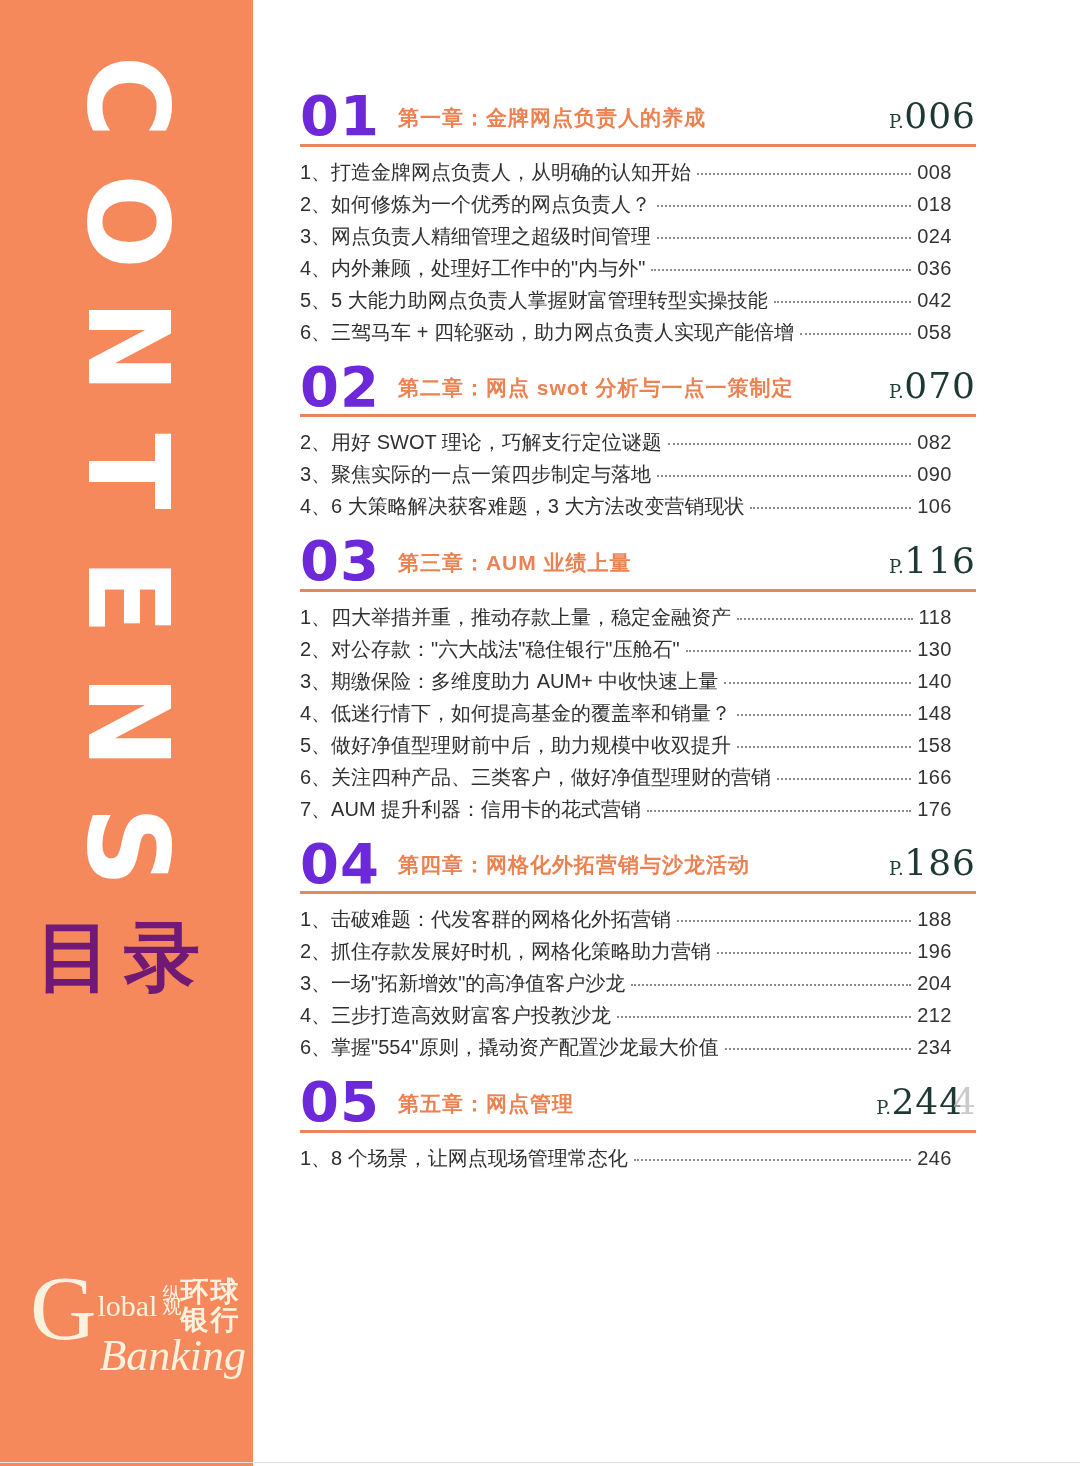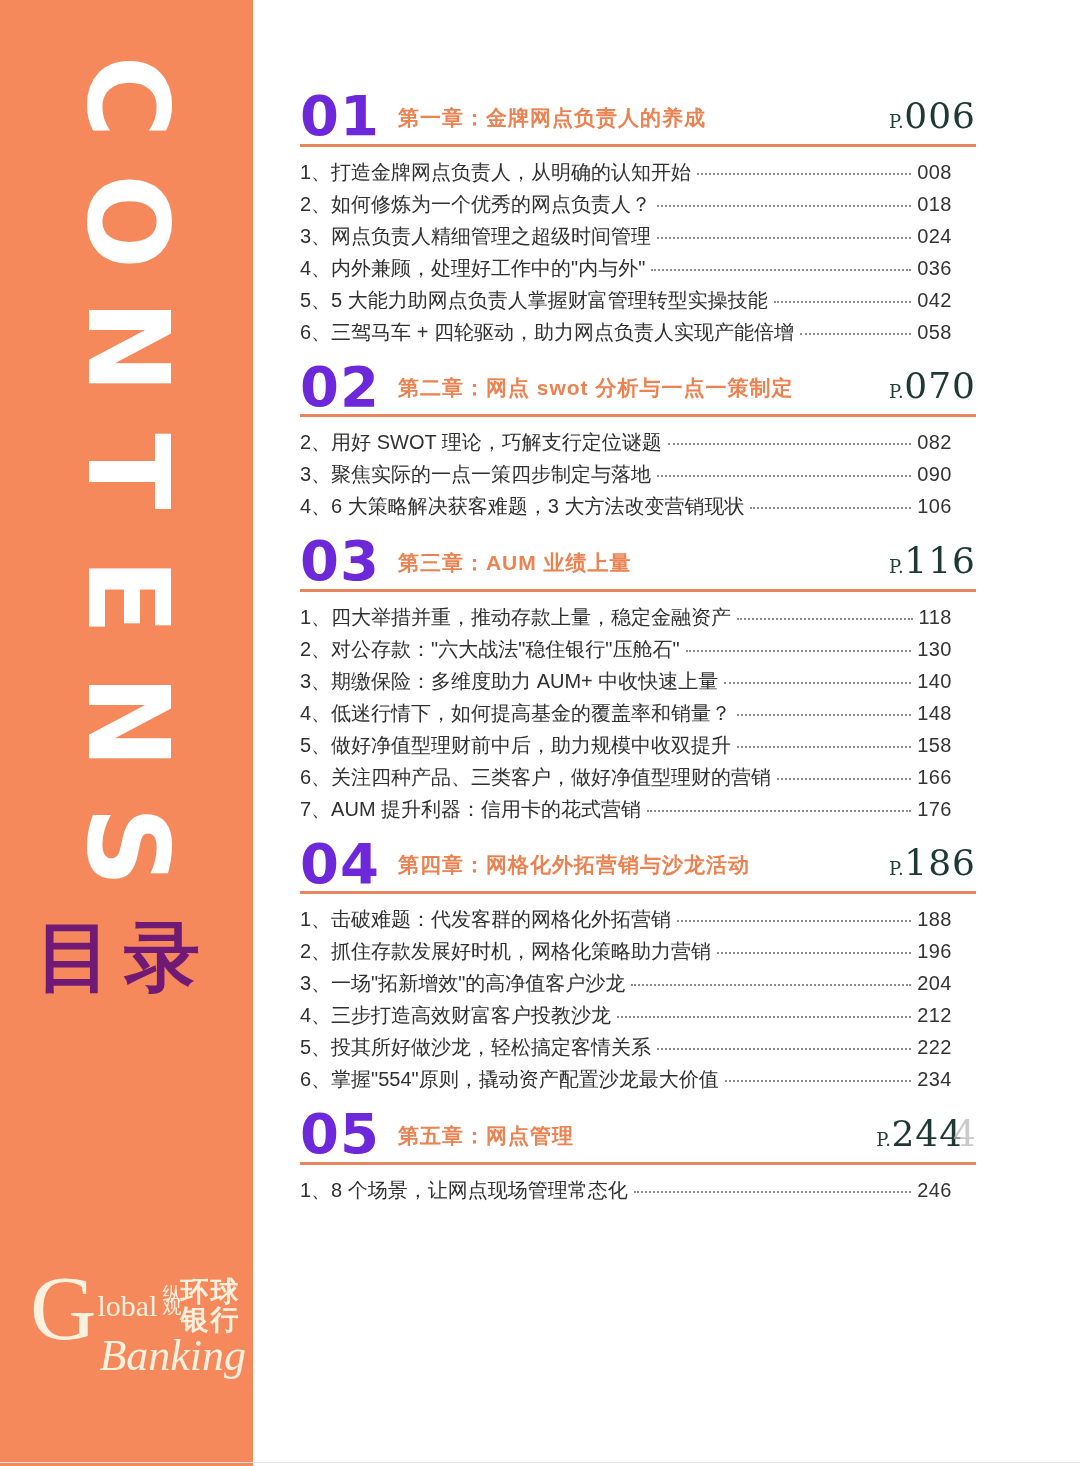--- a/index.html
+++ b/index.html
@@ -302,25 +302,20 @@
     <span class="leader"></span>
     <span class="item-page">204</span>
   </div>
 
   <div class="item">
     <span class="item-label">4、三步打造高效财富客户投教沙龙</span>
     <span class="leader"></span>
     <span class="item-page">212</span>
   </div>
 
-  <div class="item">
-    <span class="item-label">5、投其所好做沙龙，轻松搞定客情关系</span>
-    <span class="leader"></span>
-    <span class="item-page">222</span>
-  </div>
 
   <div class="item">
     <span class="item-label">6、掌握"554"原则，撬动资产配置沙龙最大价值</span>
     <span class="leader"></span>
     <span class="item-page">234</span>
   </div>
 </div>
   </section>
 
   <section class="chapter">

